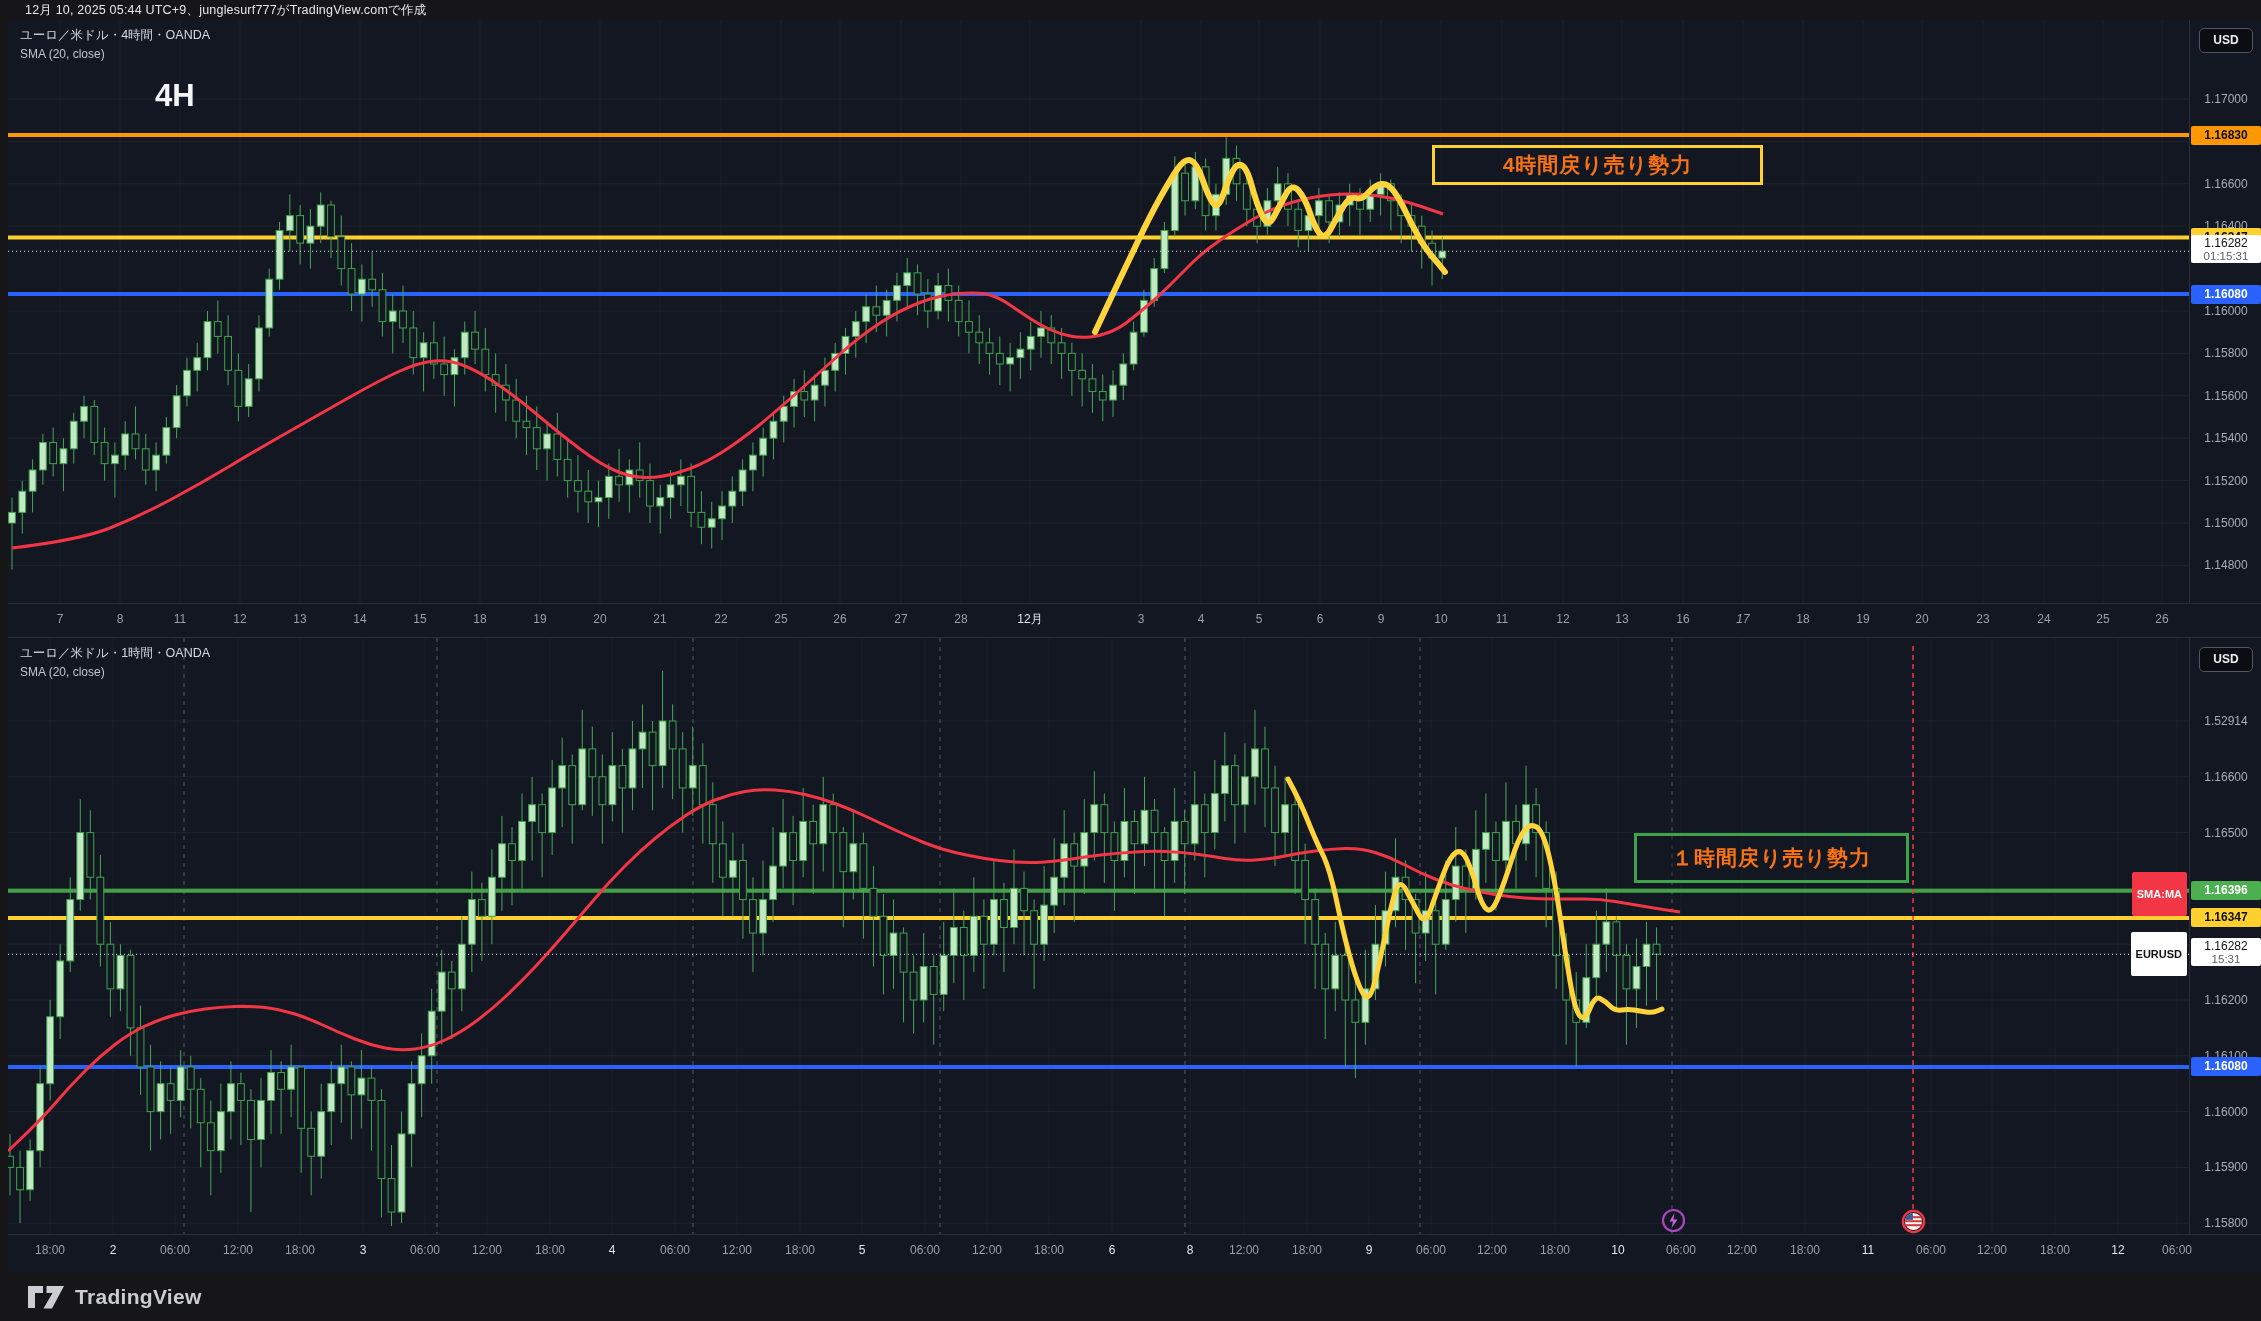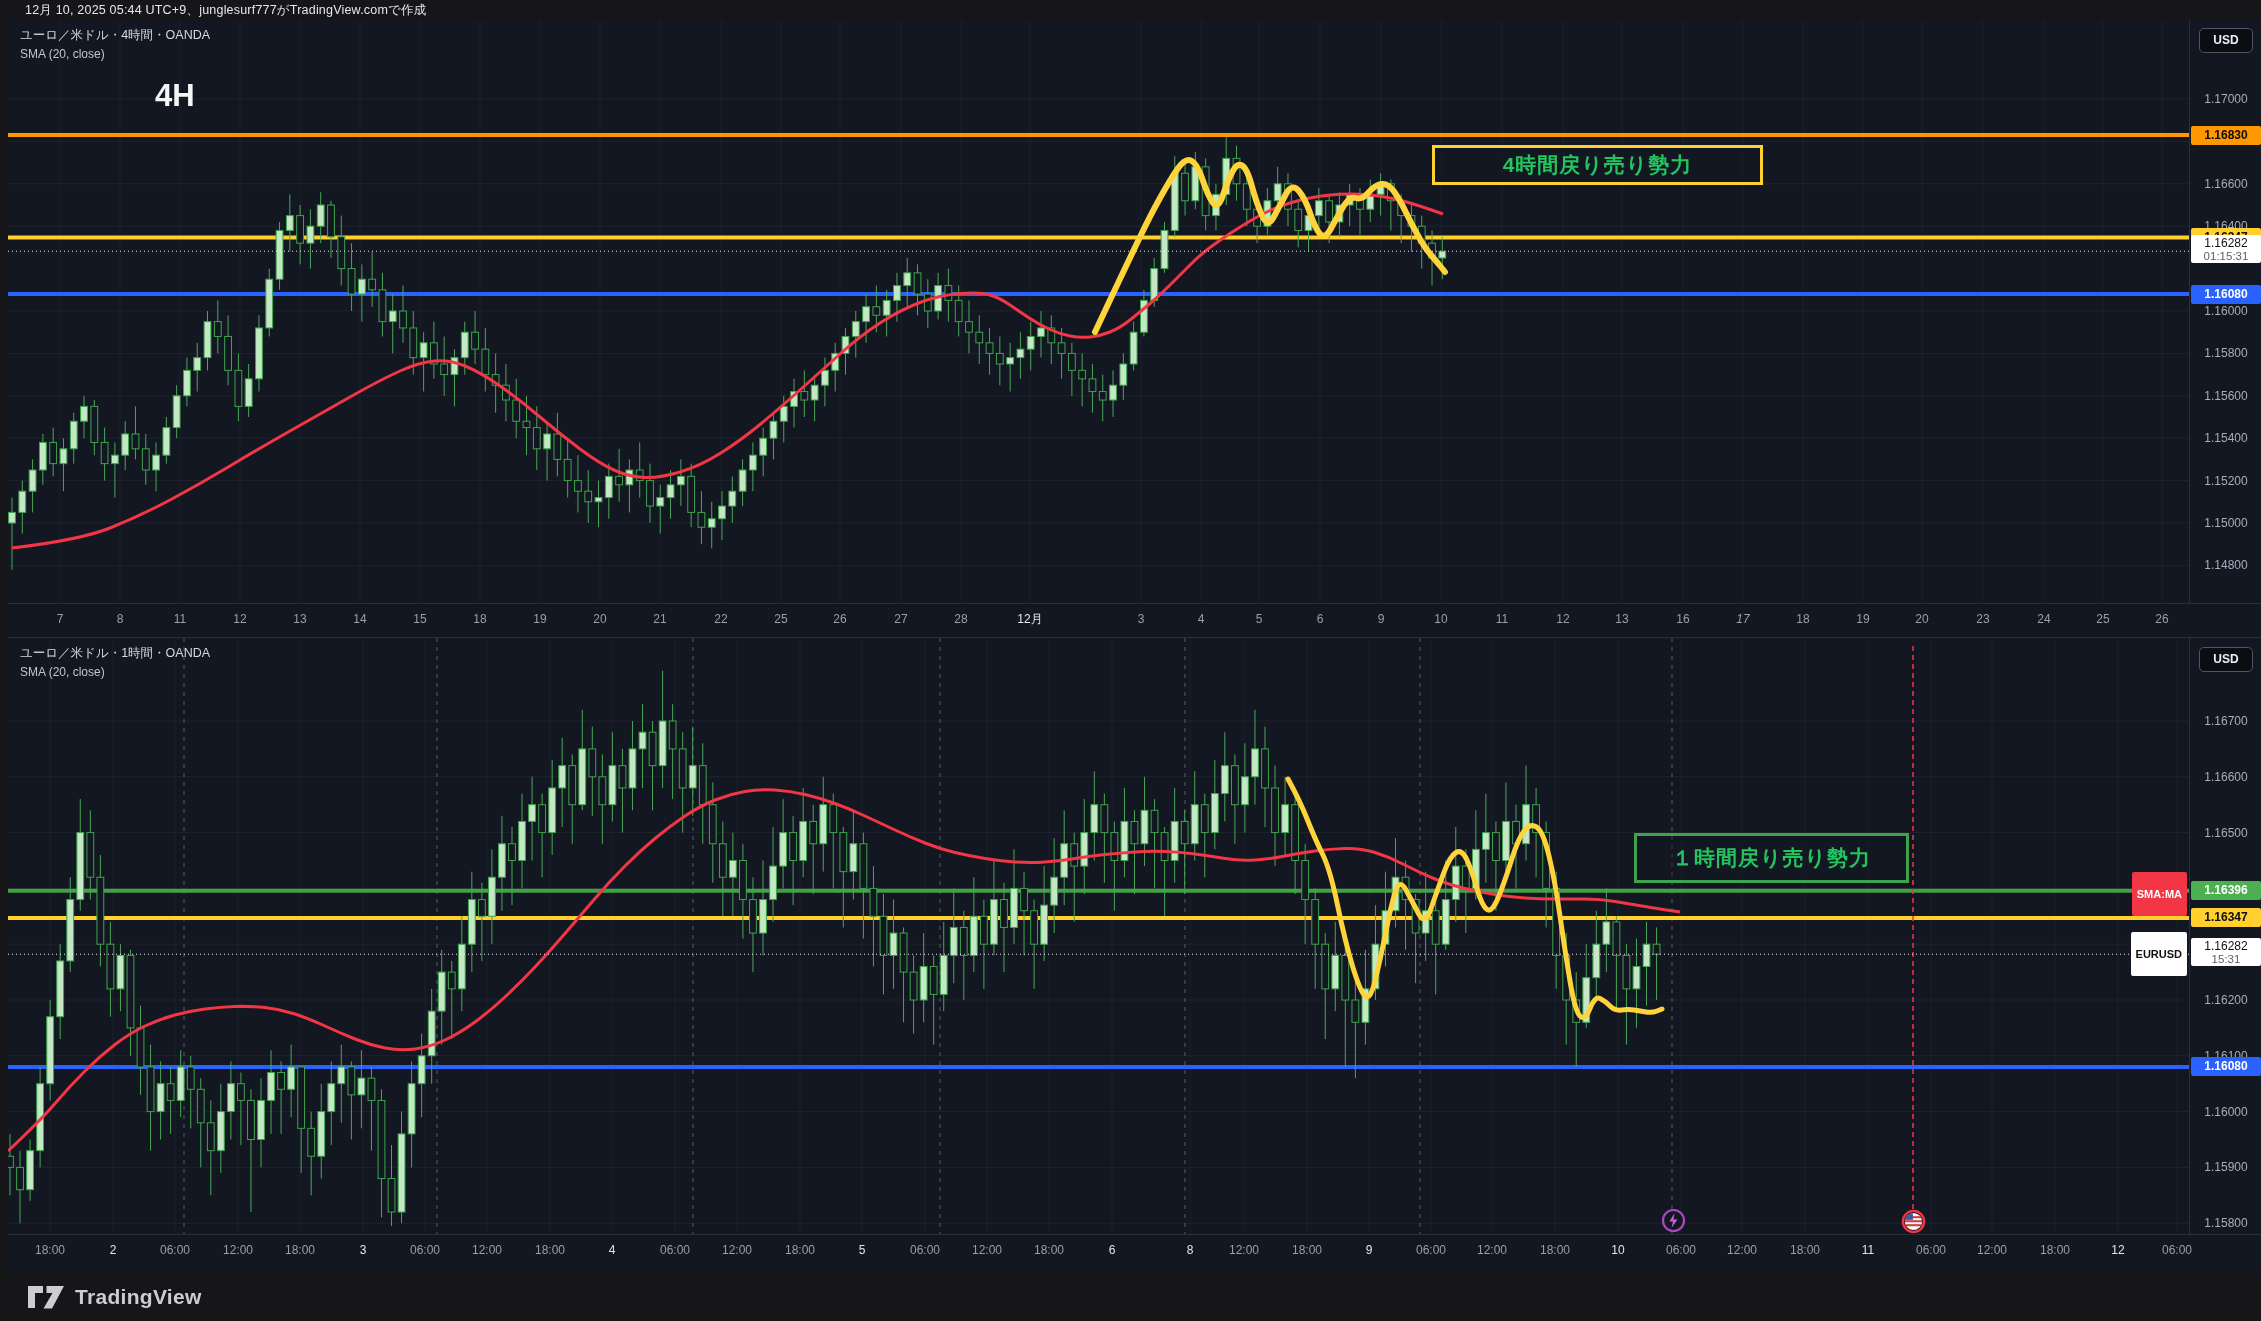--- a/index.html
+++ b/index.html
@@ -22,21 +22,21 @@
   .plabel { position:absolute; left:0; width:72px; text-align:center; color:#a8adb8; font-size:12px; height:16px; line-height:16px; }
   .ptag { position:absolute; left:1px; width:70px; text-align:center; font-size:12px; font-weight:bold; height:19px; line-height:19px; border-radius:2px; }
   .pcur { position:absolute; left:1px; width:70px; background:#ffffff; color:#111; text-align:center; font-size:12px; border-radius:2px; padding:1px 0; }
   .pcur .cd { color:#5d6069; font-size:11.5px; }
   .plottag { position:absolute; right:2px; transform:translateY(-50%); font-size:11px; font-weight:bold; padding:16px 5px; border-radius:2px; }
   .legend { position:absolute; left:12px; top:7px; z-index:5; }
   .legend .l1 { color:#d6d8dc; font-size:12.5px; }
   .legend .l2 { color:#c2c5cc; font-size:12px; margin-top:3px; }
   .biglabel { position:absolute; left:147px; top:58px; color:#f4f5f7; font-size:31px; font-weight:bold; z-index:5; }
   .annot { position:absolute; z-index:6; background:rgba(19,23,34,.35); display:flex; align-items:center; justify-content:center;
-    color:#22c55e; font-weight:bold; font-size:21px; letter-spacing:1px; white-space:nowrap; }
+    color:#f97316; font-weight:bold; font-size:21px; letter-spacing:1px; white-space:nowrap; }
   .usdbtn { position:absolute; right:8px; width:54px; height:25px; background:#0b0d12; border:1.5px solid #51555f;
     border-radius:5px; color:#eceef2; font-size:12px; font-weight:bold; text-align:center; line-height:22px; z-index:7; }
   #p1 .usdbtn { top:8px; } #p2 .usdbtn { top:9px; }
   .evicon { position:absolute; z-index:6; }
   .botbar { position:absolute; left:0; top:1273px; width:2261px; height:48px; background:#161619; }
   .tvlogo { position:absolute; left:28px; top:12px; display:flex; align-items:center; gap:10px; }
   .tvlogo .txt { color:#cbcdd2; font-size:21px; font-weight:bold; letter-spacing:.3px; }
 </style>
 </head>
 <body>
@@ -870,21 +870,21 @@
         <rect x="3" y="15.2" width="19" height="2" fill="#d33a3a"></rect>
         <rect x="3.9" y="3.9" width="8" height="7" fill="#3b5aa0"></rect>
       </g>
       <circle cx="12.5" cy="12.5" r="10.6" fill="none" stroke="#f23645" stroke-width="2.4"></circle>
     </svg>
   <div class="annot" style="left: 1606px; top: 195px; width: 275px; height: 50px; border: 3px solid rgb(63, 163, 77); margin-left: 20px;">１時間戻り売り勢力</div>
       <div class="plottag" style="top: 256px; background: rgb(242, 54, 69); color: rgb(255, 255, 255);">SMA:MA</div>
       <div class="plottag" style="top: 316px; background: rgb(255, 255, 255); color: rgb(17, 17, 17);">EURUSD</div>
     </div>
   <div class="paxis" id="paxis2">
-      <div class="plabel" style="top: 75px;">1.16700</div>
+      <div class="plabel" style="top: 75px;">1.52914</div>
       <div class="plabel" style="top: 130.8px;">1.16600</div>
       <div class="plabel" style="top: 186.6px;">1.16500</div>
       <div class="plabel" style="top: 242.4px;">1.16400</div>
       <div class="plabel" style="top: 298.2px;">1.16300</div>
       <div class="plabel" style="top: 354px;">1.16200</div>
       <div class="plabel" style="top: 409.8px;">1.16100</div>
       <div class="plabel" style="top: 465.6px;">1.16000</div>
       <div class="plabel" style="top: 521.4px;">1.15900</div>
       <div class="plabel" style="top: 577.2px;">1.15800</div>
       <div class="ptag" style="top: 243.132px; background: rgb(76, 175, 80); color: rgb(255, 255, 255);">1.16396</div>

